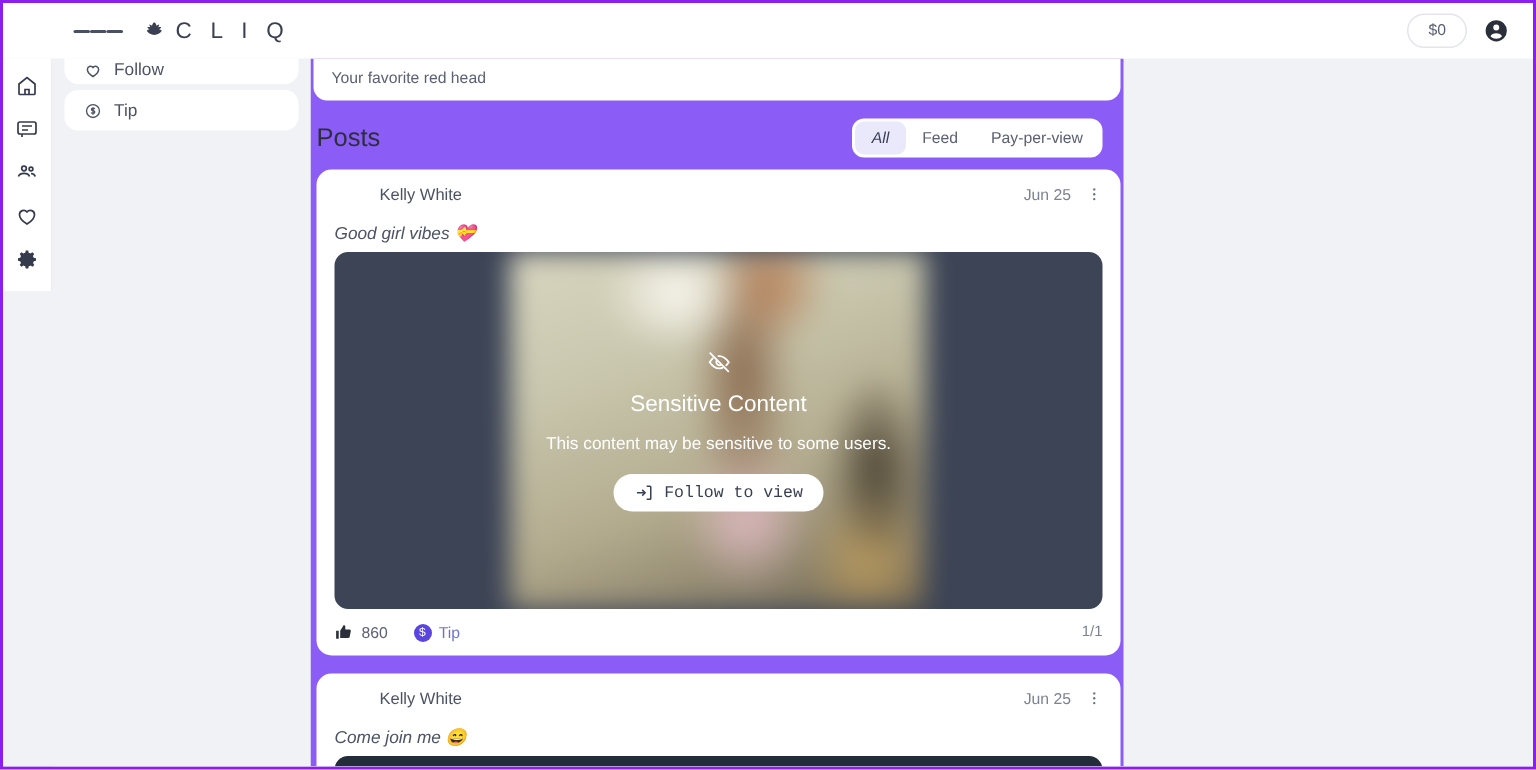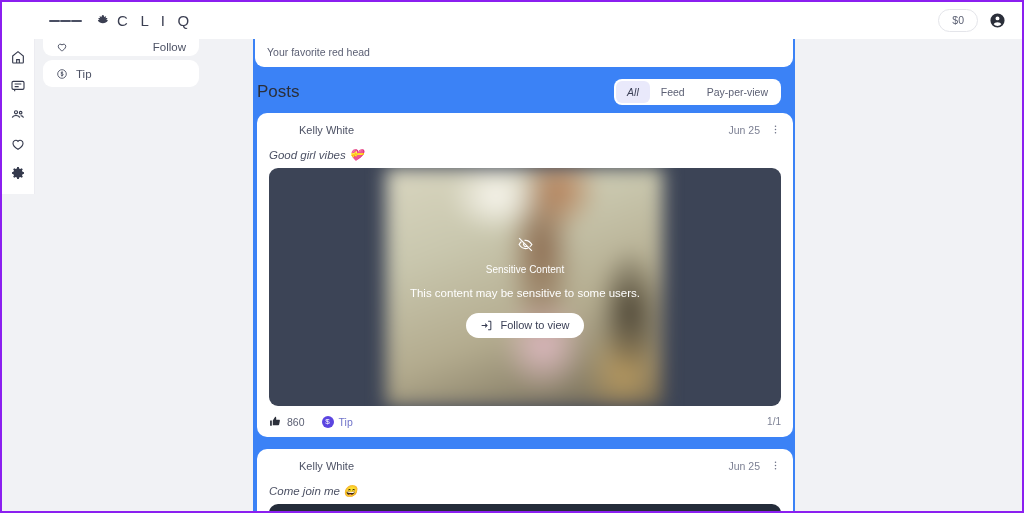--- a/index.html
+++ b/index.html
@@ -45,27 +45,27 @@
   
   .actioncol {
     position: absolute; left: 33px; top: 37px; width: 172px; bottom: 0;
     background: #f1f2f5; padding: 0 8px; z-index: 10;
   }
   .act-btn {
     background: #ffffff; border-radius: 9px; height: 27px;
     display: flex; align-items: center; gap: 8px; padding: 0 13px;
     margin-bottom: 4px; font-size: 11.5px; color: #4d5265; cursor: pointer;
   }
-  .act-btn.clipped { height: 17px; border-radius: 0 0 9px 9px; align-items: flex-end; padding-bottom: 3px; justify-content: space-between; }
+  .act-btn.clipped { height: 17px; border-radius: 0 0 9px 9px; align-items: flex-end; padding-bottom: 3px; }
   .act-ico { width: 12px; height: 12px; color: #4d5265; flex: 0 0 auto; }
 
   
   .feedcol {
     position: absolute; left: 205px; top: 37px; width: 542px; bottom: 0;
-    background: #3b82f6; overflow: hidden; z-index: 5; margin-left: 46px;
+    background: #8b5cf6; overflow: hidden; z-index: 5;
   }
   .bio-card {
     background: #fff; border-radius: 0 0 9px 9px; margin: 0 2px;
     padding: 7px 12px 9px; font-size: 10.5px; color: #5c6074;
   }
   .posts-head {
     display: flex; align-items: center; justify-content: space-between;
     padding: 12px 14px 8px 4px;
   }
   .posts-title { font-size: 17px; color: #2b2f3a; font-weight: 400; }
@@ -102,26 +102,26 @@
       radial-gradient(ellipse 45px 90px at 88% 60%, rgba(52,44,30,0.8), rgba(52,44,30,0) 72%),
       radial-gradient(ellipse 60px 70px at 86% 86%, rgba(196,160,92,0.8), rgba(196,160,92,0) 72%),
       linear-gradient(160deg,#d9d6c0 0%, #c9c7ae 30%, #b3ab8e 62%, #6e6450 100%);
     filter: blur(9px);
   }
   .media-overlay {
     position: absolute; inset: 0; display: flex; flex-direction: column;
     align-items: center; justify-content: center; gap: 0;
   }
   .eye-off { width: 17px; height: 17px; color: #ffffff; margin-bottom: 11px; }
-  .sens-title { color: #ffffff; font-size: 10px; margin-bottom: 12px; }
+  .sens-title { color: #ffffff; font-size: 15px; margin-bottom: 12px; }
   .sens-sub { color: #ffffff; font-size: 11.5px; margin-bottom: 14px; }
   .follow-view {
     background: #ffffff; border-radius: 16px; padding: 6px 14px;
-    display: flex; align-items: flex-start; gap: 7px;
-    font-size: 11px; color: #3a3f55; cursor: pointer;
+    display: flex; align-items: flex-end; gap: 7px;
+    font-size: 11px; color: #3a3f55; cursor: pointer; font-family: Liberation Mono, monospace;
   }
   .login-ico { width: 13px; height: 13px; color: #3a3f55; }
 
   .post-foot { display: flex; align-items: center; padding: 9px 0 3px 0; }
   .like { display: flex; align-items: center; gap: 5px; cursor: pointer; margin-right: 17px; }
   .like-ico { width: 13px; height: 13px; color: #2b2f3a; }
   .like-count { font-size: 10.5px; color: #5c6074; }
   .tip-link { display: flex; align-items: center; gap: 5px; cursor: pointer; }
   .tip-badge {
     width: 12px; height: 12px; border-radius: 50%; background: #5b45e0;

